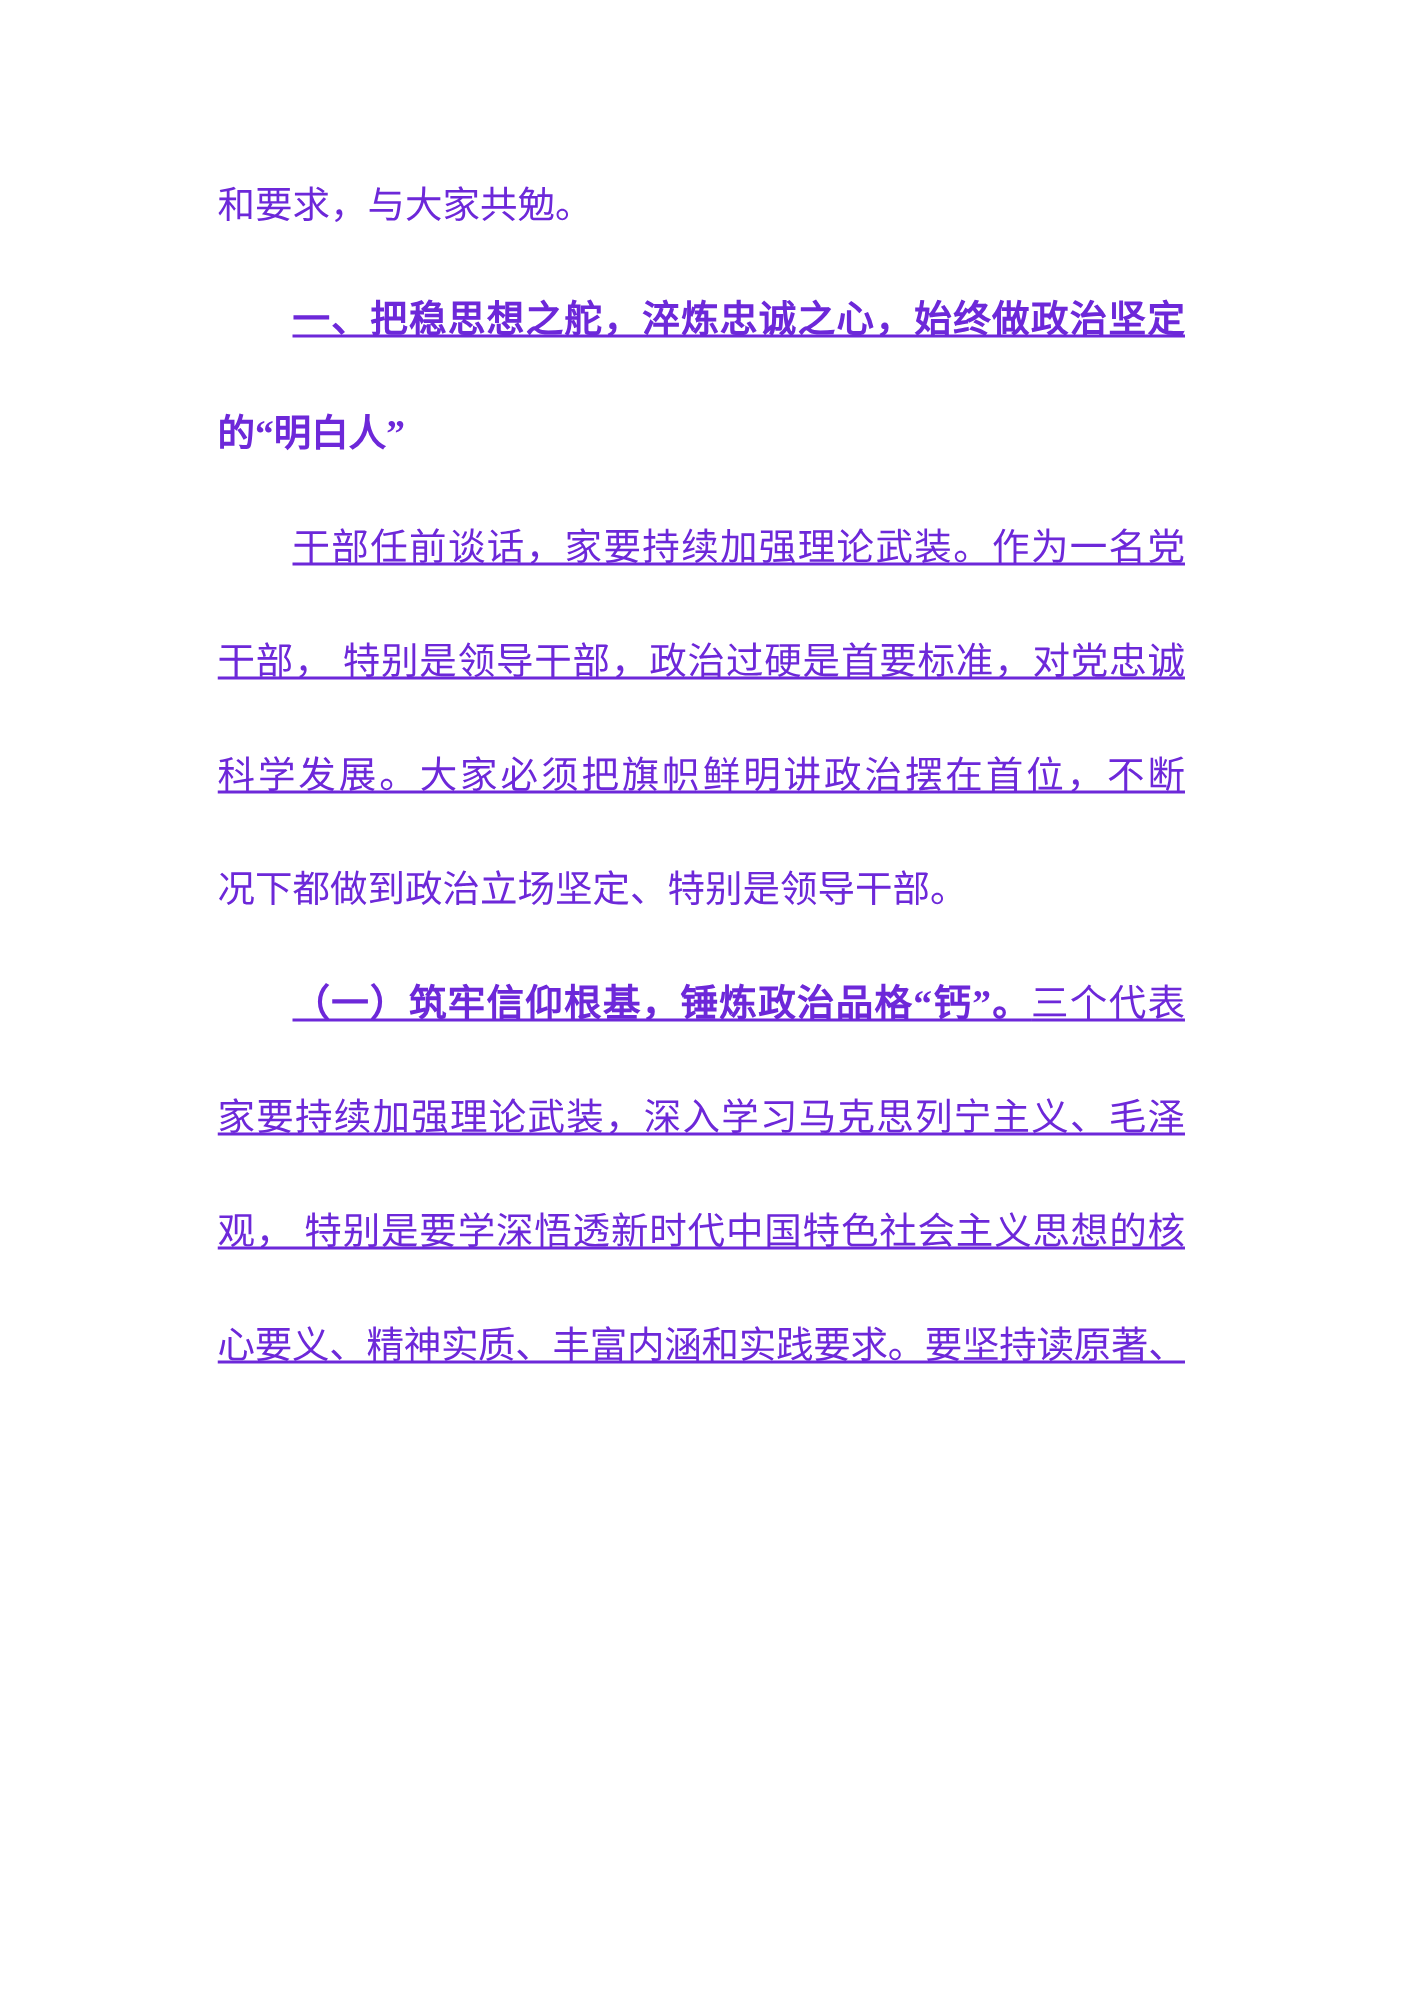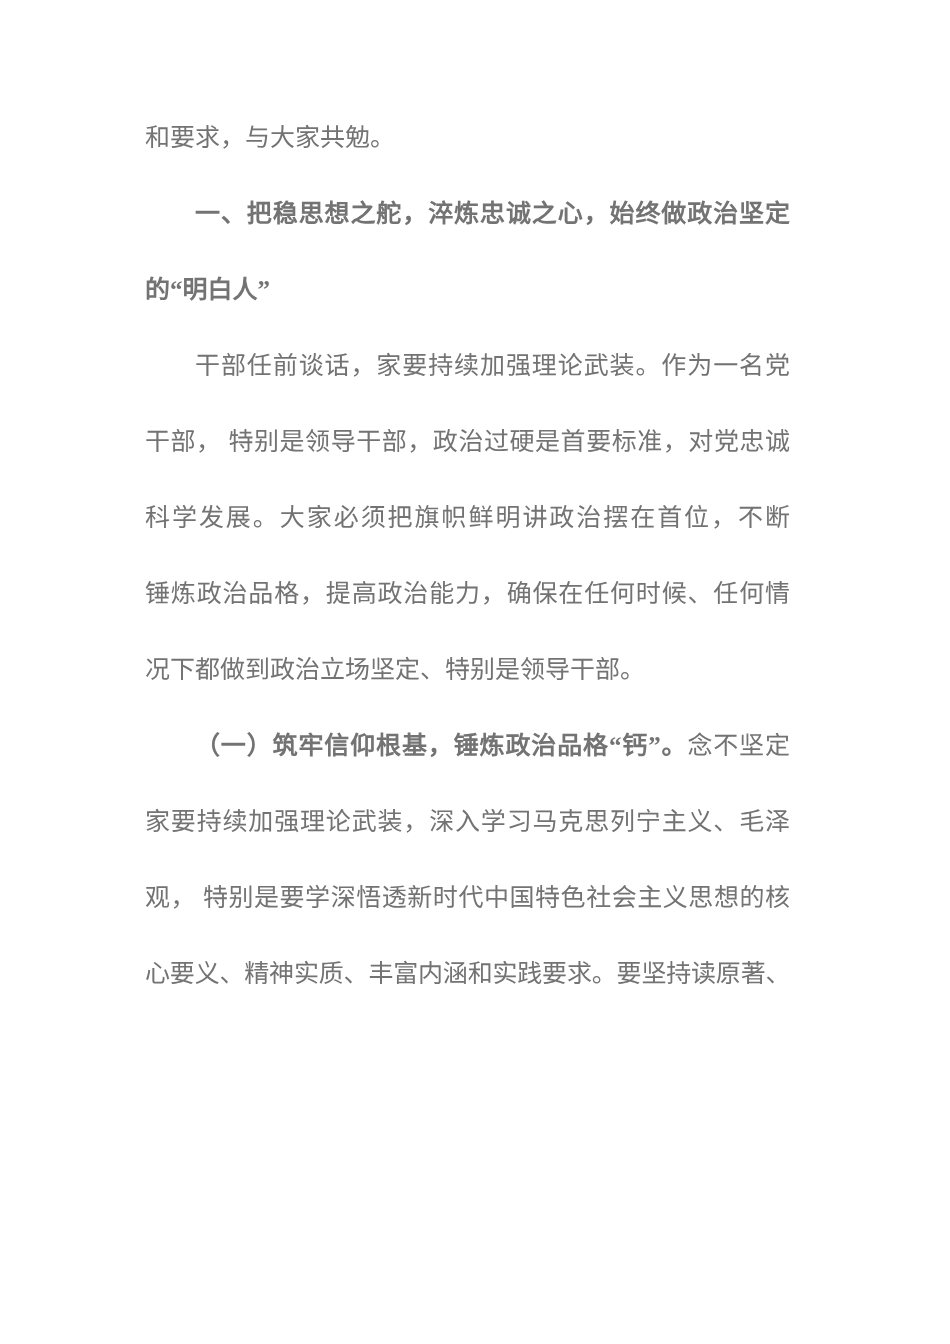--- a/index.html
+++ b/index.html
@@ -7,39 +7,40 @@
     padding: 0;
     background: #ffffff;
   }
   .page {
     position: relative;
     width: 950px;
     height: 1344px;
     background: #ffffff;
     overflow: hidden;
     font-family: "Liberation Serif", "DejaVu Serif", serif;
-    color: #737373;
+    color: #6d28d9;
   }
   .doc-body {
     position: absolute;
     left: 145px;
     top: 100px;
     width: 645px;
   }
   .line {
     height: 76px;
     line-height: 76px;
     font-size: 25px;
     letter-spacing: 0;
     overflow: hidden;
     text-align: left;
   }
   .line.full {
     text-align: justify;
     text-align-last: justify;
+    text-decoration: underline;
   }
   .line.tight {
     letter-spacing: -0.5px;
   }
   .run {
     font-weight: normal;
   }
   .run.bold {
     font-weight: bold;
   }
@@ -48,20 +49,19 @@
 <body>
 
 <div class="page">
   <div class="doc-body">
       <div class="line"><span class="run">和要求，与大家共勉。</span></div>
       <div class="line full" style="padding-left: 50px;"><span class="run bold">一、把稳思想之舵，淬炼忠诚之心，始终做政治坚定</span></div>
       <div class="line"><span class="run bold">的“明白人”</span></div>
       <div class="line full" style="padding-left: 50px;"><span class="run">干部任前谈话，家要持续加强理论武装。作为一名党的</span></div>
       <div class="line full"><span class="run">干部， 特别是领导干部，政治过硬是首要标准，对党忠诚</span></div>
       <div class="line full"><span class="run">科学发展。大家必须把旗帜鲜明讲政治摆在首位，不断</span></div>
-      <div class="line full"><span class="run">锤炼政治品格，提高政治能力，确保在任何时候、任何情</span></div>
       <div class="line"><span class="run">况下都做到政治立场坚定、特别是领导干部。</span></div>
-      <div class="line full" style="padding-left: 50px;"><span class="run bold">（一）筑牢信仰根基，锤炼政治品格“钙”。</span><span class="run">念不坚定</span></div>
+      <div class="line full" style="padding-left: 50px;"><span class="run bold">（一）筑牢信仰根基，锤炼政治品格“钙”。</span><span class="run">三个代表</span></div>
       <div class="line full"><span class="run">家要持续加强理论武装，深入学习马克思列宁主义、毛泽</span></div>
       <div class="line full"><span class="run">观， 特别是要学深悟透新时代中国特色社会主义思想的核</span></div>
       <div class="line full tight"><span class="run">心要义、精神实质、丰富内涵和实践要求。要坚持读原著、</span></div>
     </div>
 </div>
 
 </body></html>

